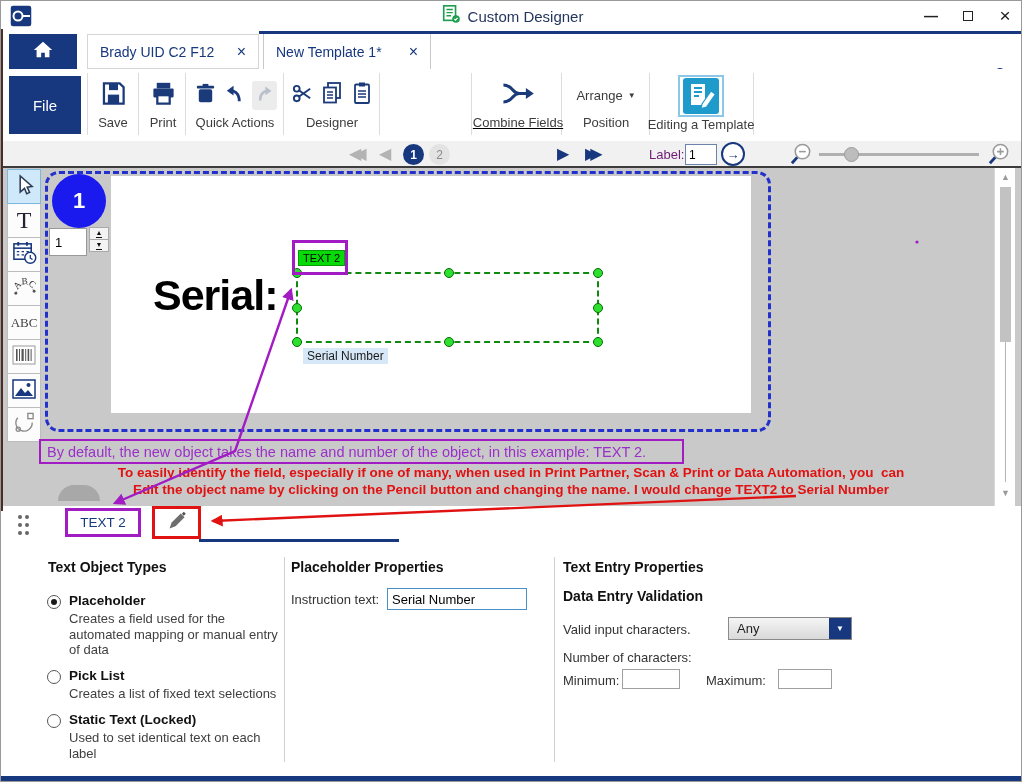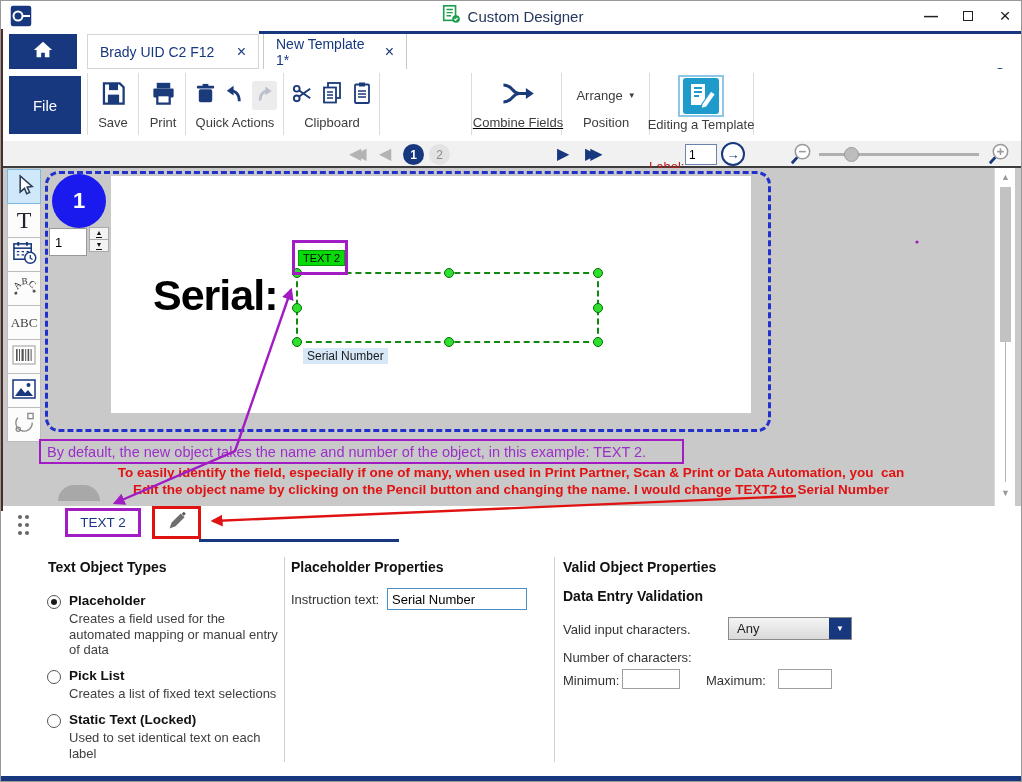--- a/index.html
+++ b/index.html
@@ -197,21 +197,21 @@
       <span>
         <svg viewBox="0 0 24 24" width="22" height="22" fill="#fff">
             <path d="M12 3 L22 12 h-3 v8 h-5 v-5 h-4 v5 H5 v-8 H2 z"></path>
           </svg>
       </span>
     </div>
     <div class="doc-tab tab-inactive" style="left:86px; width:172px;">
       <span>Brady UID C2 F12</span>
       <span class="tab-close">×</span>
     </div>
-    <div class="doc-tab tab-active" style="left:262px; width:144px;">
+    <div class="doc-tab tab-active" style="left:262px; width:168px;">
       <span>New Template 1*</span>
       <span class="tab-close">×</span>
     </div>
     <div class="help-btn">
       <span>?</span>
       <span class="help-dot"></span>
     </div>
   </div>
 
   <div class="ribbon">
@@ -297,21 +297,21 @@
             </svg>
         </span>
         <span>
           <svg viewBox="0 0 24 24" width="24" height="24" stroke="#1B3A7A" stroke-width="1.8" fill="none">
               <rect x="5" y="3.5" width="14" height="18.5" rx="1" fill="#fff"></rect>
               <rect x="9" y="1.5" width="6" height="4" fill="#1B3A7A" stroke="none"></rect>
               <path d="M8 10 h8 M8 13 h8 M8 16 h8" stroke-width="1.4"></path>
             </svg>
         </span>
       </span>
-      <span class="rlabel">Clipboard</span>
+      <span class="rlabel">Designer</span>
     </div>
 
 
     <div class="rgroup" style="left:476px; width:82px;text-decoration:underline;">
       <span class="icons">
           <span>
         <svg viewBox="0 0 28 20" width="34" height="25" fill="none" stroke="#1B3A7A" stroke-width="2.5">
               <path d="M2 3 C10 3 9 10 15 10 M2 17 C10 17 9 10 15 10 M14 10 h7"></path>
               <path d="M20.5 5.5 L27 10 L20.5 14.5 z" fill="#1B3A7A" stroke="none"></path>
             </svg>
@@ -341,21 +341,21 @@
     </div>
   </div>
 
   <div class="navrow">
     <span class="abs tri gray dbl" style="left:348px; top:5px;"><span>◀</span><span>◀</span></span>
     <span class="abs tri gray" style="left:378px; top:5px;"><span>◀</span></span>
     <span class="pagedot" style="left:402px; top:3px; background:#17377E; color:#fff; font-weight:bold;">1</span>
     <span class="pagedot" style="left:428px; top:3px; background:#e3e3e3; color:#8a8a8a;">2</span>
     <span class="abs tri navy" style="left:556px; top:5px;"><span>▶</span></span>
     <span class="abs tri navy dbl" style="left:584px; top:5px;"><span>▶</span><span>▶</span></span>
-    <span class="abs" style="left:648px; top:18px; font-size:13px; color:#b91c1c;">Label:</span>
+    <span class="abs" style="left:648px; top:6px; font-size:13px; color:#701a75;">Label:</span>
     <input class="label-input" style="left: 684px; top: 3px;" value="1">
     <span class="go-btn" style="left:720px; top:1px;">
         <span>→</span>
       </span>
     <span class="abs" style="left:788px; top:1px;">
       <svg viewBox="0 0 26 26" width="25" height="25">
           <circle cx="14" cy="10" r="7.5" fill="#fff" stroke="#9a9a9a" stroke-width="1.6"></circle>
           <path d="M8.5 16 L3 22" stroke="#17377E" stroke-width="3"></path>
           <path d="M10.5 10 h7" stroke="#9a9a9a" stroke-width="1.6"></path>
         </svg>
@@ -530,21 +530,21 @@
 
     <div class="radio" style="left:46px; top:171px;"></div>
     <div class="opt-label" style="left:68px; top:169px;">Static Text (Locked)</div>
     <div class="opt-desc" style="left:68px; top:187px;">Used to set identical text on each
 label</div>
 
     <div class="phead" style="left:290px; top:16px;">Placeholder Properties</div>
     <div class="flabel" style="left:290px; top:49px;">Instruction text:</div>
     <input class="txt-input" style="left: 386px; top: 45px; width: 140px; height: 22px;" value="Serial Number">
 
-    <div class="phead" style="left:562px; top:16px;">Valid Object Properties</div>
+    <div class="phead" style="left:562px; top:16px;">Text Entry Properties</div>
     <div class="phead" style="left:562px; top:45px;">Data Entry Validation</div>
     <div class="flabel" style="left:562px; top:79px;">Valid input characters.</div>
     <div class="dropdown">
       <span class="dd-text">Any</span>
       <span class="dd-arrow">▼</span>
     </div>
     <div class="flabel" style="left:562px; top:107px;">Number of characters:</div>
     <div class="flabel" style="left:562px; top:130px;">Minimum:</div>
     <input class="small-input" style="left: 621px; top: 126px; width: 58px; height: 20px;">
     <div class="flabel" style="left:705px; top:130px;">Maximum:</div>

